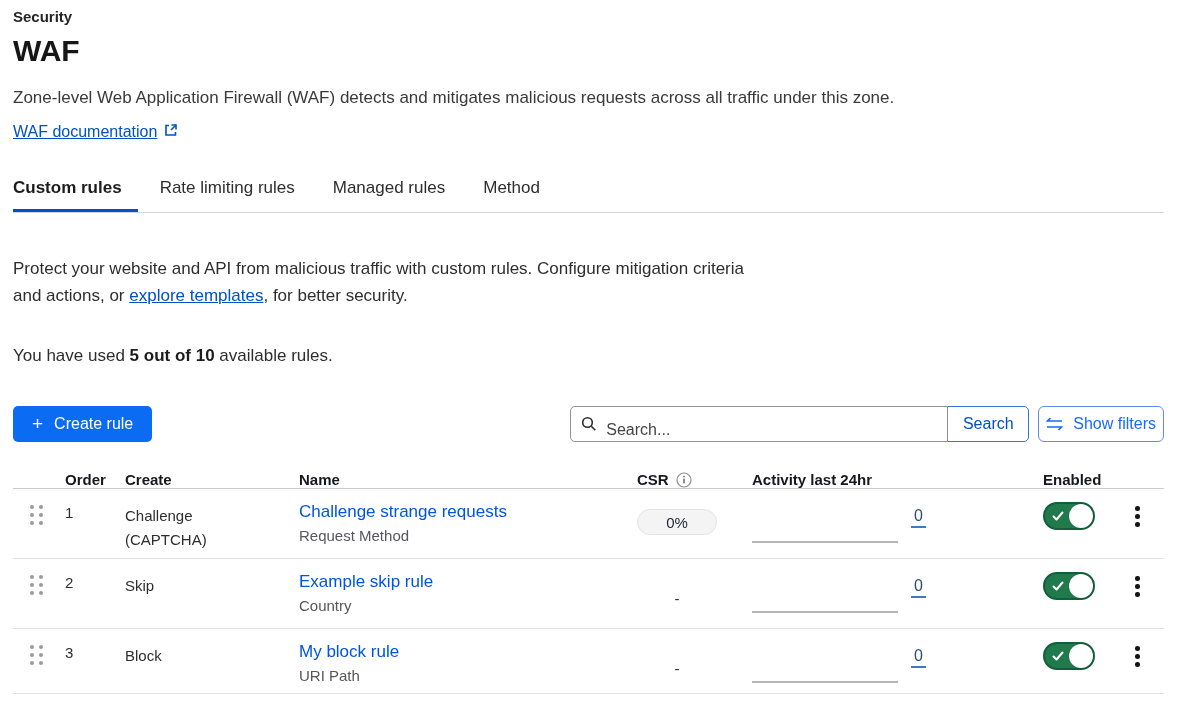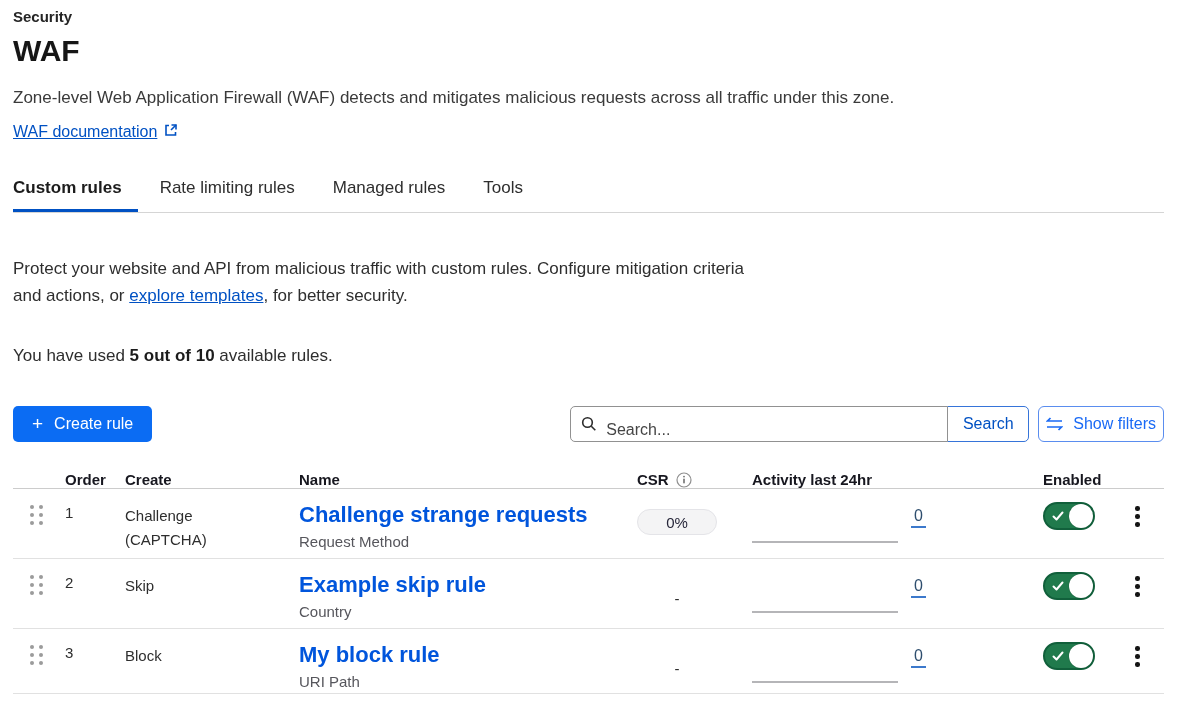--- a/index.html
+++ b/index.html
@@ -68,21 +68,21 @@
   .th-csr { display: flex; align-items: center; gap: 7px; }
   .trow { height: 70px; border-bottom: 1px solid #e1e1e1; padding-top: 13px; }
   .trow:last-child { height: 65px; }
 
   .cell-handle { padding-left: 17px; padding-top: 3px; }
   .dots { display: grid; grid-template-columns: repeat(2, 4px); gap: 4px 5px; width: 13px; cursor: grab; }
   .dots span { width: 4px; height: 4px; border-radius: 50%; background: #9b9b9b; }
 
   .cell-order { font-size: 15px; color: #2e2e2e; padding-top: 2px; }
   .cell-action { font-size: 15px; color: #2e2e2e; line-height: 24px; padding-top: 2px; }
-  .cell-name a.rule-link { font-size: 22px; font-weight: 700; color: #0055dc; text-decoration: none; cursor: pointer; }
+  .cell-name a.rule-link { font-size: 17px; font-weight: 400; color: #0055dc; text-decoration: none; cursor: pointer; }
   .rule-field { font-size: 15px; color: #56565c; margin-top: 5px; }
 
   .csr-badge {
     width: 80px; height: 26px; margin-top: 7px; border-radius: 13px;
     background: #f4f4f5; border: 1px solid #e4e4e8;
     display: flex; align-items: center; justify-content: center;
     font-size: 15px; color: #27273a;
   }
   .csr-dash { width: 80px; text-align: center; font-size: 15px; color: #2e2e2e; margin-top: 18px; }
 
@@ -122,21 +122,21 @@
           <path d="M12 2 L7 7"></path>
         </svg>
       </span>
     </a>
   </div>
 
   <div class="tabs">
     <div class="tab active">Custom rules</div>
     <div class="tab">Rate limiting rules</div>
     <div class="tab">Managed rules</div>
-    <div class="tab">Tools</div>
+    <div class="tab">Method</div>
   </div>
 
   <p class="intro"><span>Protect your website and API from malicious traffic with custom rules. Configure mitigation criteria and actions, or </span><a>explore templates</a><span>, for better security.</span></p>
 
   <p class="usage"><span>You have used </span><b>5 out of 10</b><span> available rules.</span></p>
 
   <div class="toolbar">
     <button class="btn-create">
       <span class="plus">+</span>
       <span>Create rule</span>

